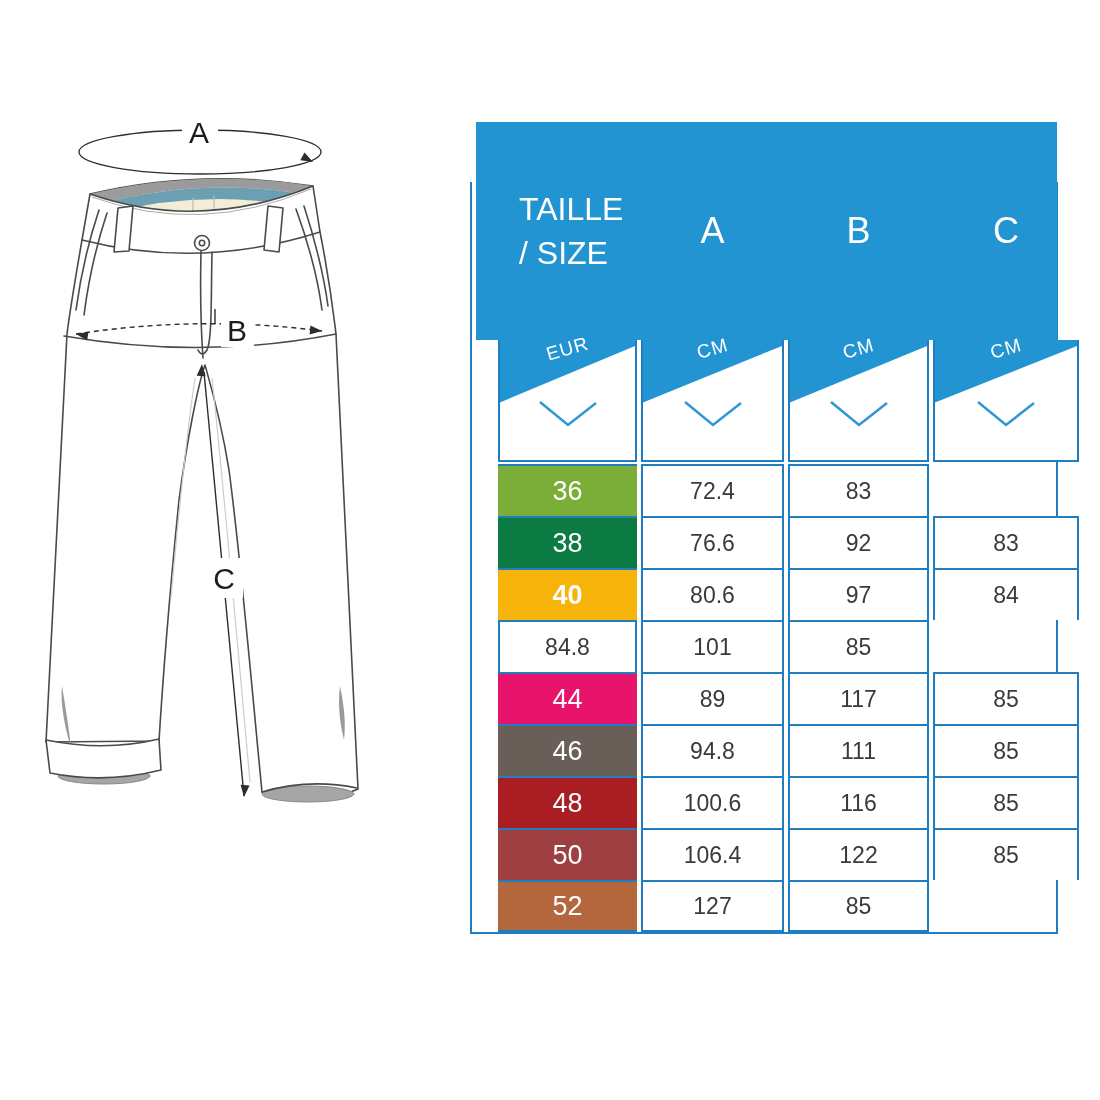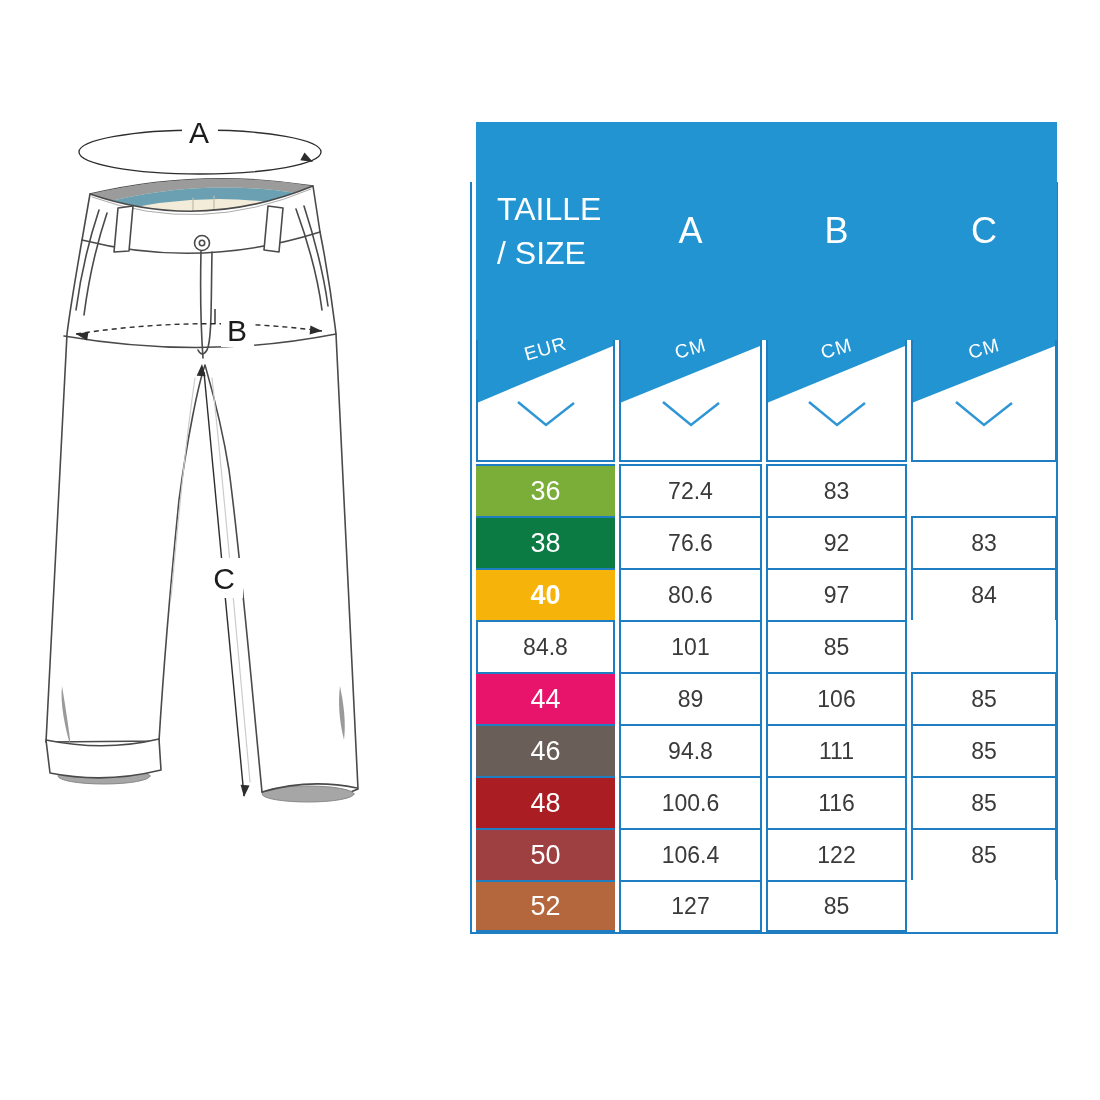--- a/index.html
+++ b/index.html
@@ -6,21 +6,21 @@
   html,body{margin:0;padding:0;background:#fff;}
   body{font-family:"Liberation Sans", sans-serif;}
   .stage{position:relative;width:1100px;height:1100px;background:#fff;overflow:hidden;}
 
   
   .pants-svg{position:absolute;left:0;top:0;width:1100px;height:1100px;z-index:1;}
   .pants-svg text{font-family:"Liberation Sans", sans-serif;font-size:30px;fill:#1c1c1c;text-anchor:middle;}
 
   
   .size-table{position:absolute;left:476px;top:122px;width:581px;z-index:3;}
-  .grid-cols{display:grid;grid-template-columns:139px 143px 141px 146px;column-gap:4px;}
+  .grid-cols{display:grid;grid-template-columns:139px 143px 141px 146px;column-gap:4px;padding-left:22px;}
 
   .tbl-head{height:218px;align-items:center;}
   .tbl-title{color:#fff;font-size:32px;line-height:44px;padding-left:21px;}
   .col-letter{color:#fff;font-size:36px;text-align:center;}
 
   .unit-cell{position:relative;height:122px;border:2px solid var(--grid);border-top:none;box-sizing:border-box;}
   .unit-diag{position:absolute;left:0;top:0;right:0;bottom:0;background:#fff;
              clip-path:polygon(0 52%,100% 5%,100% 100%,0 100%);}
   .unit-label{position:absolute;top:-2px;left:0;width:100%;text-align:center;color:#fff;
               font-size:19px;transform:rotate(-16deg);letter-spacing:1px;}
@@ -167,21 +167,21 @@
         <div class="c-val">84</div>
       </div>
       <div class="t-row grid-cols">
         <div class="c-val">84.8</div>
         <div class="c-val">101</div>
         <div class="c-val">85</div>
       </div>
       <div class="t-row grid-cols">
         <div class="c-size" style="background-color: rgb(232, 20, 107);">44</div>
         <div class="c-val">89</div>
-        <div class="c-val">106</div>
+        <div class="c-val">117</div>
         <div class="c-val">85</div>
       </div>
       <div class="t-row grid-cols">
         <div class="c-size" style="background-color: rgb(106, 94, 89);">46</div>
         <div class="c-val">94.8</div>
         <div class="c-val">111</div>
         <div class="c-val">85</div>
       </div>
       <div class="t-row grid-cols">
         <div class="c-size" style="background-color: rgb(170, 29, 35);">48</div>

